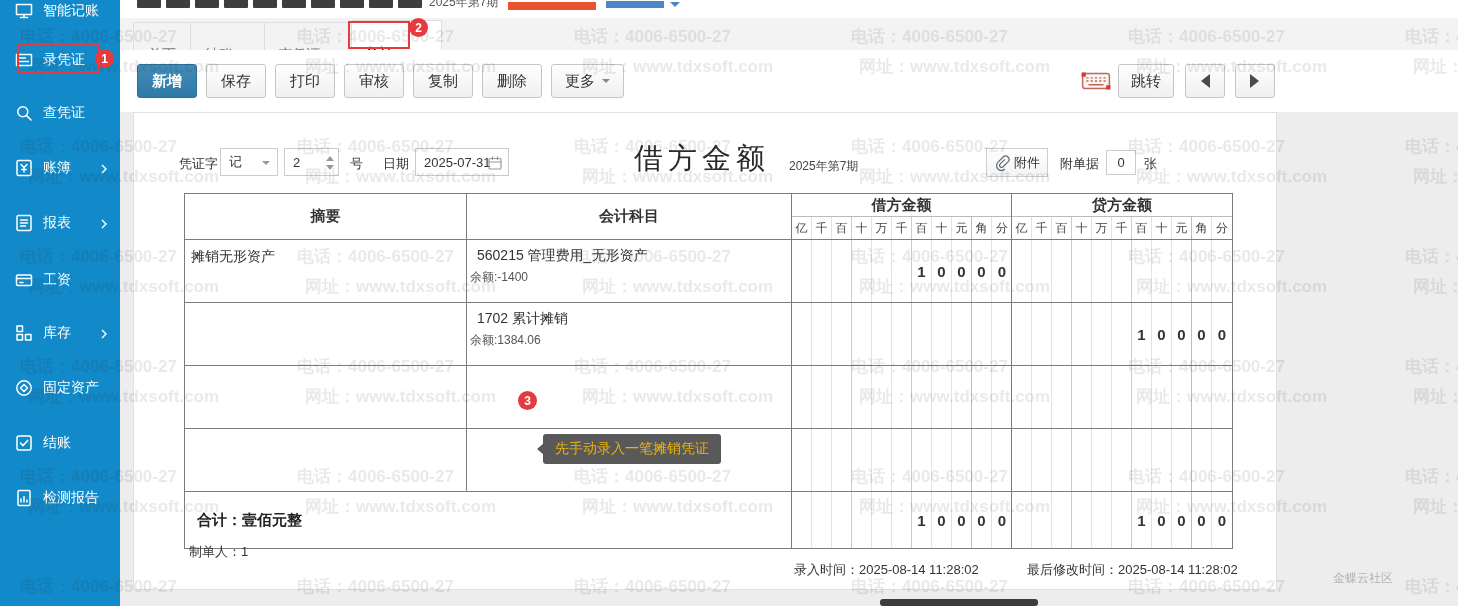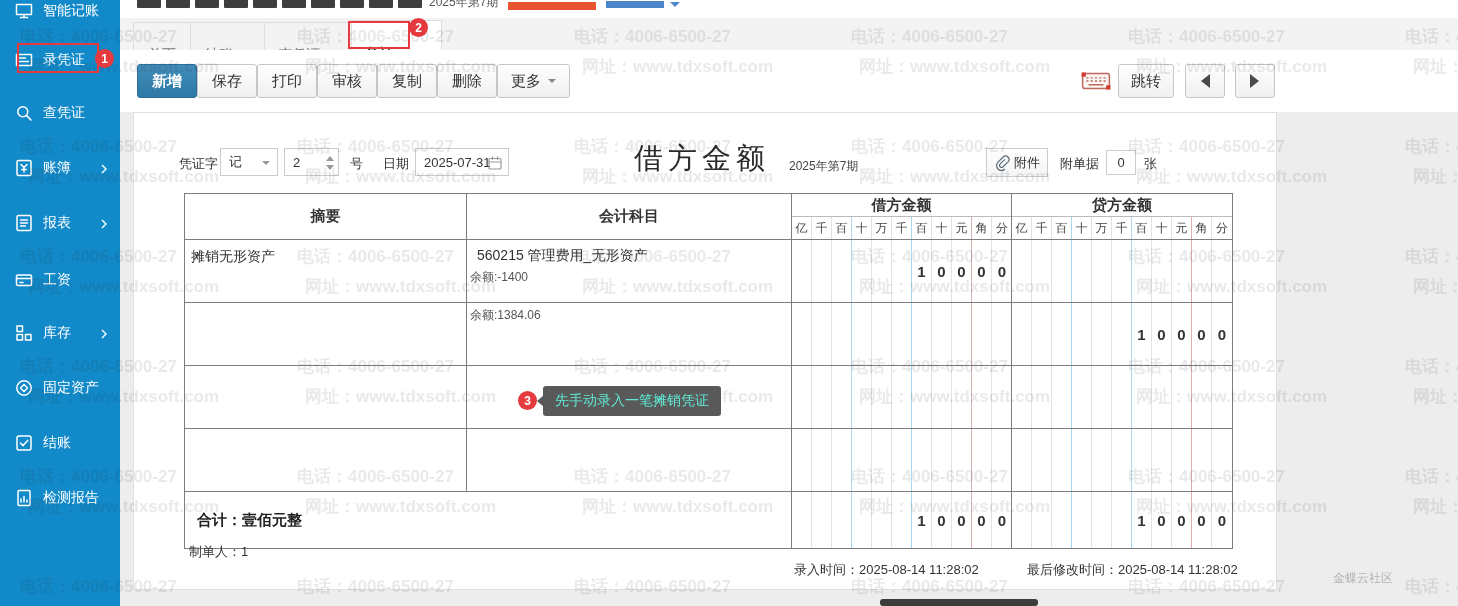--- a/index.html
+++ b/index.html
@@ -18,21 +18,21 @@
   .tabbar{position:absolute;left:120px;top:18px;right:0;height:32px;background:#f3f3f4;border-bottom:1px solid #d8d8d8;}
   .tabs{position:absolute;left:13px;top:2px;display:flex;align-items:flex-end;}
   .tab{height:29px;display:flex;align-items:center;padding:17px 14px;border:1px solid #ddd;border-left:none;
        font-size:14px;color:#777;background:#f3f3f4;cursor:pointer;position:relative;white-space:nowrap;}
   .tab:first-child{border-left:1px solid #ddd;}
   .tab.active{background:#fff;height:31px;border-bottom:1px solid #fff;color:#222;font-weight:bold;padding-right:30px;}
   .tab .x{margin-left:9px;color:#999;font-weight:normal;font-size:13px;}
   .tab-caret{width:0;height:0;border:5px solid transparent;border-top-color:#999;margin:0 0 10px 8px;cursor:pointer;}
   
   .toolbar{position:absolute;left:120px;top:50px;right:0;height:62px;background:#fff;}
-  .btn-row{position:absolute;left:17px;top:14px;display:flex;}
+  .btn-row{position:absolute;left:17px;top:14px;display:flex;gap:9px;}
   .btn{height:34px;min-width:60px;padding:0 13px;background:linear-gradient(#fefefe,#f0f0f0);border:1px solid #c6c6c6;
        border-radius:3px;font-size:15px;color:#333;display:flex;align-items:center;justify-content:center;cursor:pointer;box-sizing:border-box;}
   .btn.primary{background:linear-gradient(#418cb8,#2f79a7);border-color:#2d6f9b;color:#fff;font-weight:bold;}
   .btn .dd{width:0;height:0;border:4px solid transparent;border-top-color:#888;margin:4px 0 0 7px;}
   .sq-btn{position:absolute;top:14px;height:34px;background:linear-gradient(#fefefe,#f0f0f0);border:1px solid #c6c6c6;border-radius:3px;
           display:flex;align-items:center;justify-content:center;cursor:pointer;box-sizing:border-box;font-size:15px;color:#333;}
   .tri-l{width:0;height:0;border:7px solid transparent;border-right:9px solid #4a4a4a;margin-right:6px;}
   .tri-r{width:0;height:0;border:7px solid transparent;border-left:9px solid #4a4a4a;margin-left:6px;}
   
   .card{position:absolute;left:133px;top:112px;width:1144px;height:478px;background:#fff;border:1px solid #e0e0e0;box-sizing:border-box;}
@@ -73,22 +73,22 @@
   .sidebar{position:absolute;left:0;top:0;width:120px;height:606px;background:#1289c8;z-index:5;}
   .side-item{position:absolute;left:0;width:120px;height:30px;display:flex;align-items:center;color:#fff;font-size:14px;cursor:pointer;}
   .side-item .sicon{margin-left:14px;width:20px;height:20px;flex:none;}
   .side-item .slbl{margin-left:9px;white-space:nowrap;}
   .side-item .chev{position:absolute;right:10px;width:12px;height:12px;}
   
   .ann{position:absolute;z-index:60;}
   .red-box{border:2px solid #e53a3e;box-sizing:border-box;}
   .badge{width:19px;height:19px;border-radius:50%;background:#e53a3e;color:#fff;font-size:12px;font-weight:bold;
          display:flex;align-items:center;justify-content:center;}
-  .tooltip{height:30px;padding:0 12px;background:#595959;color:#5eead4;font-size:14px;border-radius:3px;
-           display:flex;align-items:center;white-space:nowrap;}
+  .tooltip{height:30px;padding:0 12px;background:#595959;color:#eab308;font-size:14px;border-radius:3px;
+           display:flex;align-items:center;white-space:nowrap;margin-top:48px;}
   .tooltip:before{content:"";position:absolute;left:-6px;top:9px;border:6px solid transparent;border-right:7px solid #595959;border-left:none;}
   
   .wm-layer{position:absolute;inset:0;z-index:40;pointer-events:none;}
   .wm{position:absolute;font-size:17px;font-weight:bold;color:rgba(40,40,40,0.10);white-space:nowrap;}
   .community{position:absolute;left:1333px;top:570px;font-size:12px;color:#b3b3b3;z-index:45;}
   .dark-bar{position:absolute;left:880px;top:599px;width:158px;height:7px;background:#3c3c3c;border-radius:3px;z-index:45;}
 </style>
 </head>
 <body>
 
@@ -374,20 +374,21 @@
               </div>
               <div class="dcell sep-none" style="height: 62px;">
                 <span class="dval"></span>
               </div>
             </div>
           </div>
         </div>
         <div class="vrow">
           <div class="c-sum" style="height: 62px;"></div>
           <div class="c-acc">
+            <div class="acc-name">1702 累计摊销</div>
             <div class="acc-bal">余额:1384.06</div>
           </div>
           <div class="c-amt deb">
             <div class="dgrid">
               <div class="dcell" style="height: 62px;">
                 <span class="dval"></span>
               </div>
               <div class="dcell" style="height: 62px;">
                 <span class="dval"></span>
               </div>

